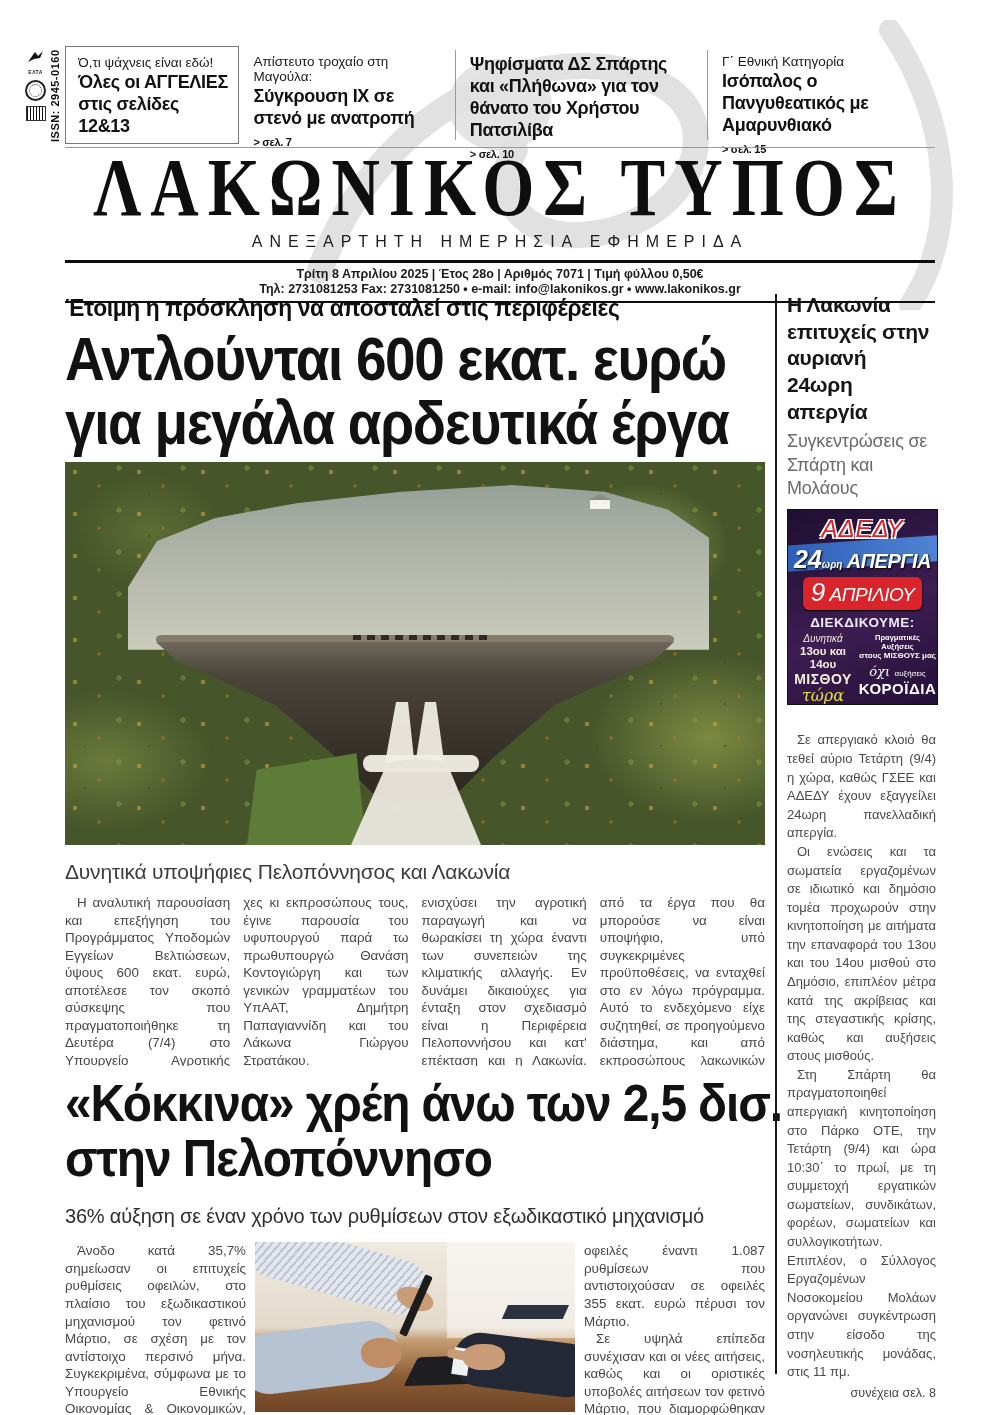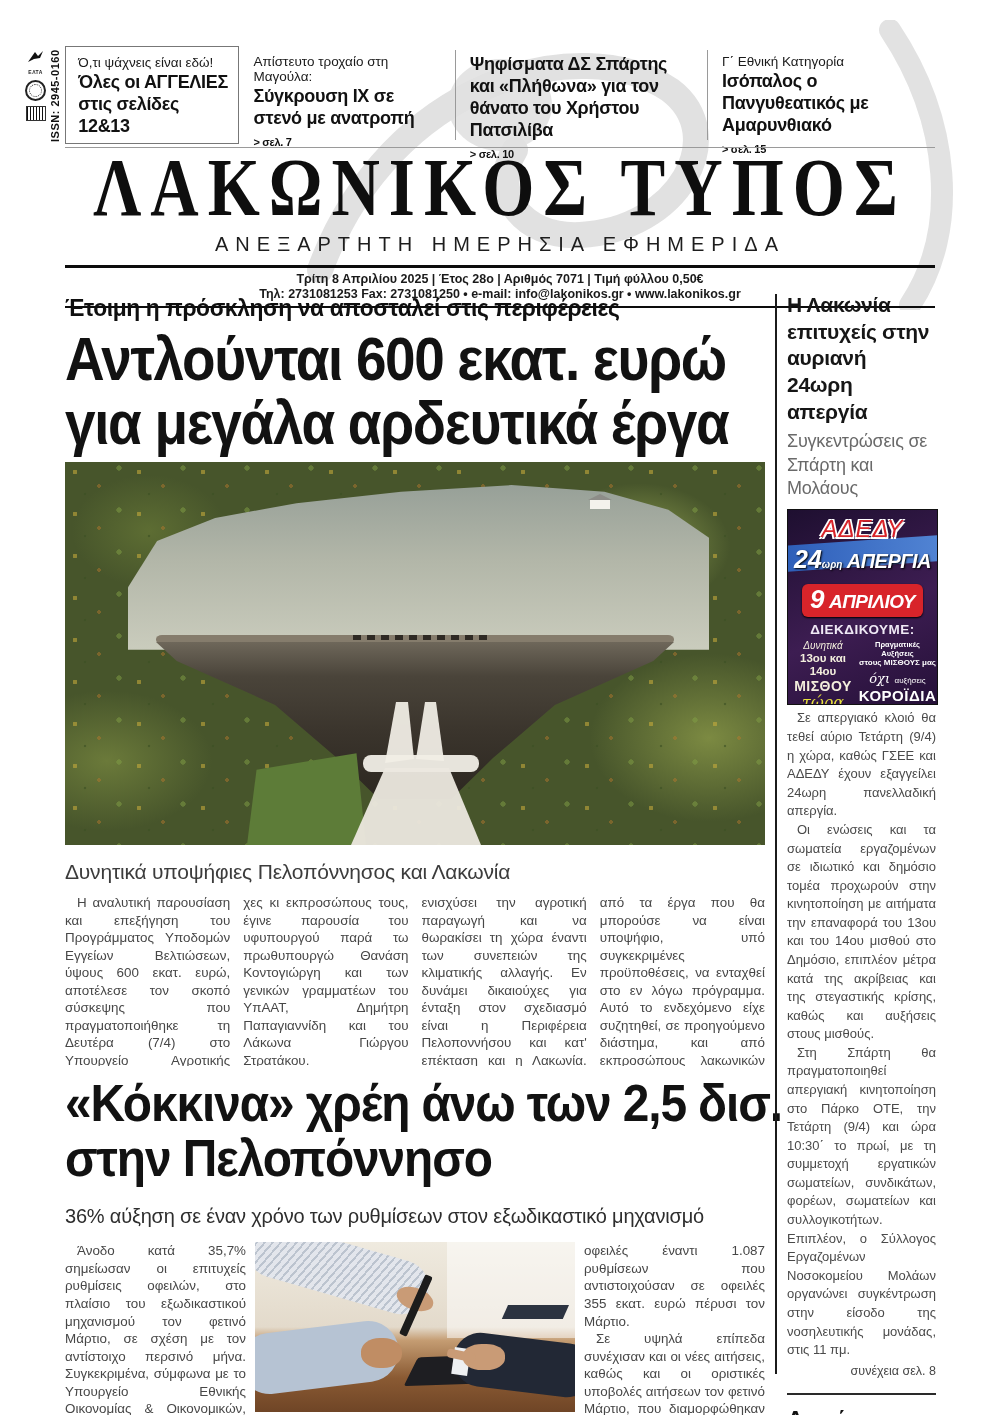--- a/index.html
+++ b/index.html
@@ -20,21 +20,21 @@
   .ttitle{font-size:18px;font-weight:bold;color:#111;line-height:1.22;letter-spacing:-.3px;white-space:pre-line;}
   .titem{padding:8px 12px 0 14px;}
   .t2{width:212px;} .t3{width:252px;} .t4{width:226px;}
   .vsep{width:1px;background:#9a9a9a;margin:4px 0;}
   .pref{font-size:11px;font-weight:bold;white-space:nowrap;}
   .strip-hr{position:absolute;left:65px;top:147px;width:870px;height:1px;background:#9a9a9a;z-index:1;}
   
   .masthead{position:absolute;left:65px;top:150px;width:870px;text-align:center;z-index:1;}
   .ptitle{font-family:"Liberation Serif",serif;font-weight:bold;font-size:67px;letter-spacing:9px;
           color:#0e0e0e;line-height:1;transform:scaleY(1.22);transform-origin:50% 20%;white-space:nowrap;}
-  .psub{font-size:20px;letter-spacing:7px;color:#1d1d1d;margin-top:16px;}
+  .psub{font-size:16px;letter-spacing:7px;color:#1d1d1d;margin-top:16px;}
   .mh-rule{height:3px;background:#0c0c0c;margin-top:9px;}
   .dateline{font-size:12.5px;font-weight:bold;color:#1a1a1a;margin-top:4px;}
   .contact{font-size:12.5px;font-weight:bold;color:#1a1a1a;margin-top:1px;}
   .mh-rule2{height:1.5px;background:#0c0c0c;margin-top:5px;}
   
   .mainL{position:absolute;left:65px;top:294px;width:700px;z-index:1;}
   .lead-kicker{font-size:24px;font-weight:bold;color:#0f0f0f;letter-spacing:-.4px;transform:scaleX(.95);transform-origin:0 50%;white-space:nowrap;}
   .bigline{font-size:61px;font-weight:bold;color:#121212;letter-spacing:-1.5px;line-height:1.05;
            transform:scaleX(.9);transform-origin:0 50%;white-space:nowrap;}
   .headblock{margin-top:5px;}
@@ -93,37 +93,37 @@
   .sp-arm3{position:absolute;right:-6%;top:56%;width:44%;height:32%;border-radius:34px;background:#222835;transform:rotate(7deg);}
   .sp-cuff{position:absolute;right:33%;top:62%;width:5%;height:16%;background:#eef0f2;transform:rotate(8deg);}
   .sp-hand3{position:absolute;right:22%;top:60%;width:13%;height:15%;background:#c99b76;border-radius:45%;}
   .sp-finger{position:absolute;right:31%;top:64%;width:9%;height:5%;background:#c99b76;border-radius:4px;transform:rotate(12deg);}
   
   .siderule{position:absolute;left:775px;top:294px;width:2px;height:1080px;background:#1b1b1b;z-index:1;}
   .sidebar{position:absolute;left:787px;top:292px;width:149px;z-index:1;}
   .sb-head{font-size:21px;font-weight:bold;color:#161616;line-height:1.27;letter-spacing:-.3px;}
   .sb-sub{font-size:18px;color:#6a6a6a;line-height:1.3;margin-top:5px;letter-spacing:-.2px;}
   .sb-p{font-size:13px;line-height:1.43;color:#4a4a4a;text-align:justify;margin:0;text-indent:10px;}
-  .sb-body{margin-top:4px;}
+  .sb-body{margin-top:26px;}
   .sb-cont{text-align:right;font-size:12.5px;color:#474747;margin-top:4px;}
   .sb-div{height:2px;background:#2a2a2a;margin:15px 0 12px;}
   .op-title{font-size:23px;font-weight:bold;color:#111;letter-spacing:-.5px;}
   
   .poster{position:relative;width:151px;height:196px;margin-top:9px;overflow:hidden;
     background:linear-gradient(155deg,#1e0f30 0%,#3d1d52 55%,#251038 100%);border:1px solid #111;
     display:flex;flex-direction:column;align-items:center;padding-top:5px;box-sizing:border-box;}
   .poster:before{content:"";position:absolute;left:-20px;top:30px;width:200px;height:26px;
     background:linear-gradient(90deg,#2a62c4,#5b97e8);transform:rotate(-4deg);opacity:.9;}
   .po-brand{position:relative;font-size:24px;font-weight:normal;font-style:italic;color:#d8242a;
     letter-spacing:1px;text-shadow:-1.5px -1.5px 0 #fff,1.5px -1.5px 0 #fff,-1.5px 1.5px 0 #fff,1.5px 1.5px 0 #fff;}
   .po-r1{position:relative;color:#fff;font-style:italic;font-weight:bold;margin-top:2px;
     text-shadow:1px 1px 2px #000;white-space:nowrap;}
   .po-24{font-size:25px;} .po-ori{font-size:10px;} .po-apergia{font-size:20px;letter-spacing:-.5px;}
-  .po-r2{position:relative;background:#d8242a;border-radius:6px;padding:0 8px 2px;margin-top:10px;
-    color:#fff;font-style:italic;font-weight:bold;white-space:nowrap;box-shadow:0 1px 2px #000;}
+  .po-r2{position:relative;background:#d8242a;border-radius:6px;padding:0 8px 2px;margin-top:3px;
+    color:#fff;font-style:italic;font-weight:normal;white-space:nowrap;box-shadow:0 1px 2px #000;}
   .po-9{font-size:26px;} .po-apr{font-size:19px;letter-spacing:-.5px;}
   .po-claim{position:relative;color:#efe9f5;font-weight:bold;font-size:13.5px;margin-top:5px;letter-spacing:.5px;}
   .po-cols{position:relative;display:flex;width:100%;margin-top:3px;}
   .po-cl{width:47%;text-align:center;color:#f3eedd;line-height:1.15;}
   .po-cr{width:53%;text-align:center;color:#fff;line-height:1.2;}
   .po-i1{font-size:10px;font-style:italic;}
   .po-b1{font-size:11.5px;font-weight:bold;} .po-b2{font-size:14px;font-weight:bold;letter-spacing:.5px;}
   .po-now{font-family:"DejaVu Serif",serif;font-style:italic;font-size:16px;color:#e6e03c;}
   .po-s1{font-size:7.5px;font-weight:bold;} .po-s2{font-size:8px;font-weight:bold;}
   .po-oxi{font-family:"DejaVu Serif",serif;font-style:italic;font-size:13px;}

